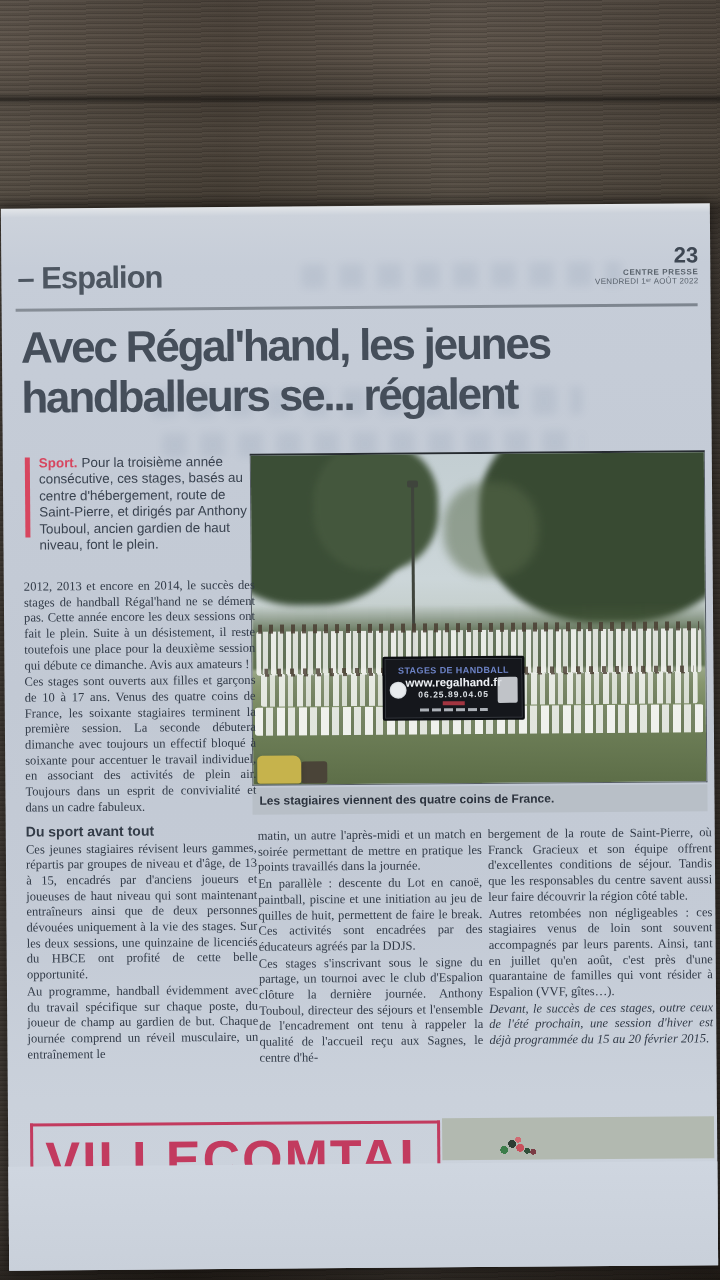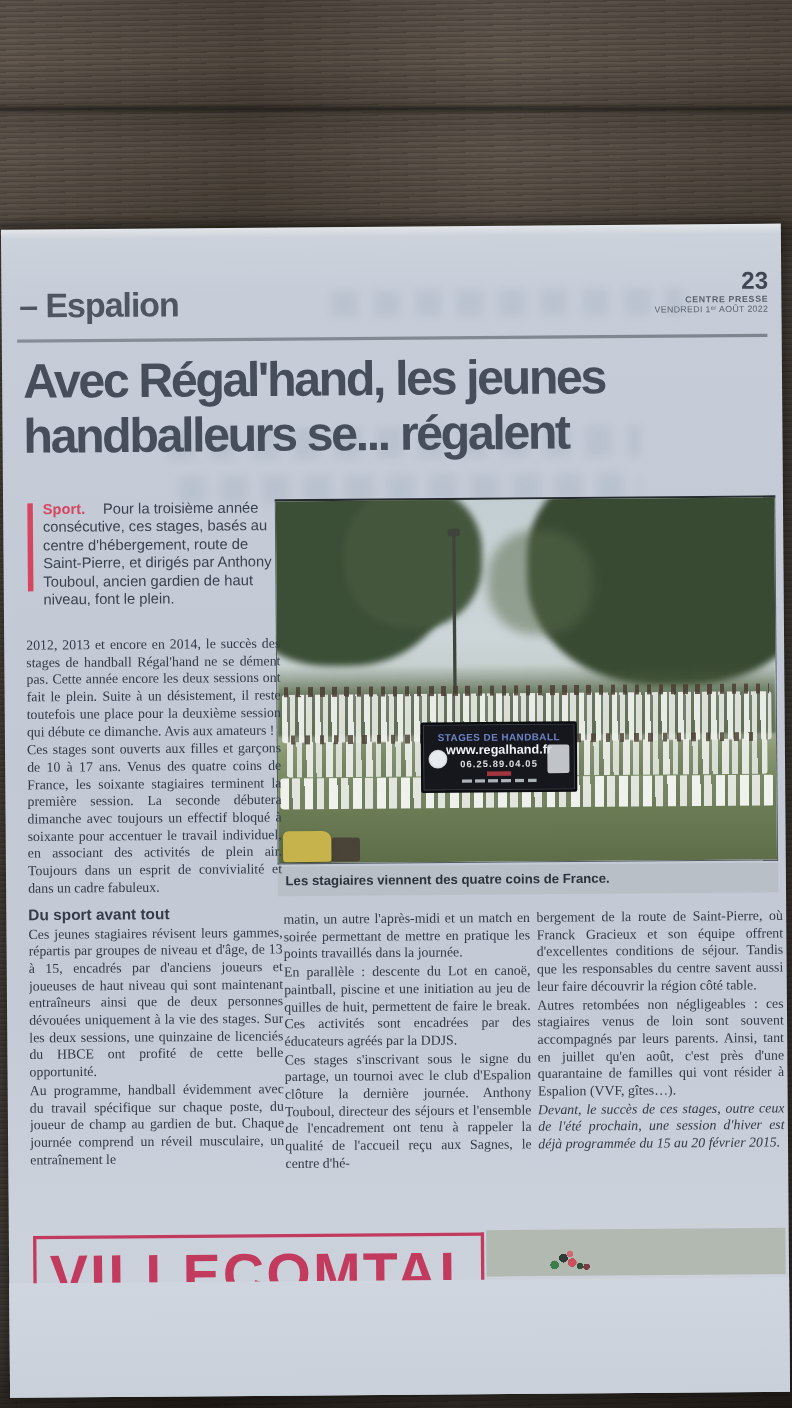--- a/index.html
+++ b/index.html
@@ -36,21 +36,21 @@
   .rule{position:absolute;left:14px;top:100px;width:682px;height:3px;
     background:linear-gradient(90deg,#868d96,#7d858f);}
 
   .headline{position:absolute;left:19px;top:114px;width:668px;margin:0;
     font:bold 44px/50px "Liberation Sans",sans-serif;letter-spacing:-2.2px;color:#454e5a;}
 
   
   .lead{position:absolute;left:22px;top:247px;width:236px;padding-left:14px;
     font:13.4px/16.4px "Liberation Sans",sans-serif;color:#39424f;}
   .lead::before{content:"";position:absolute;left:0;top:2px;width:5px;height:80px;background:#d7465f;}
-  .lead-label{color:#d7465f;font-weight:bold;margin-right:16px;}
+  .lead-label{color:#d7465f;font-weight:bold;margin-right:4px;}
 
   
   .photo{position:absolute;left:247px;top:247px;width:455px;height:332px;overflow:hidden;
     border:1px solid #565d64;border-top:2px solid #262b30;background:#c7d1d5;}
   .ph-sky{position:absolute;inset:0;
     background:linear-gradient(180deg,#c3ced2 0%,#ccd6d9 38%,#c0cac4 54%,#a5b29a 62%,#88976f 70%,#70815a 80%,#5d6e48 100%);}
   .ph-blob{position:absolute;border-radius:45%;filter:blur(3px);}
   .b1{left:-45px;top:-35px;width:205px;height:185px;background:#3b4e36;}
   .b2{left:62px;top:-12px;width:125px;height:128px;background:#44573d;}
   .b3{left:228px;top:-45px;width:265px;height:215px;background:#384a32;}

